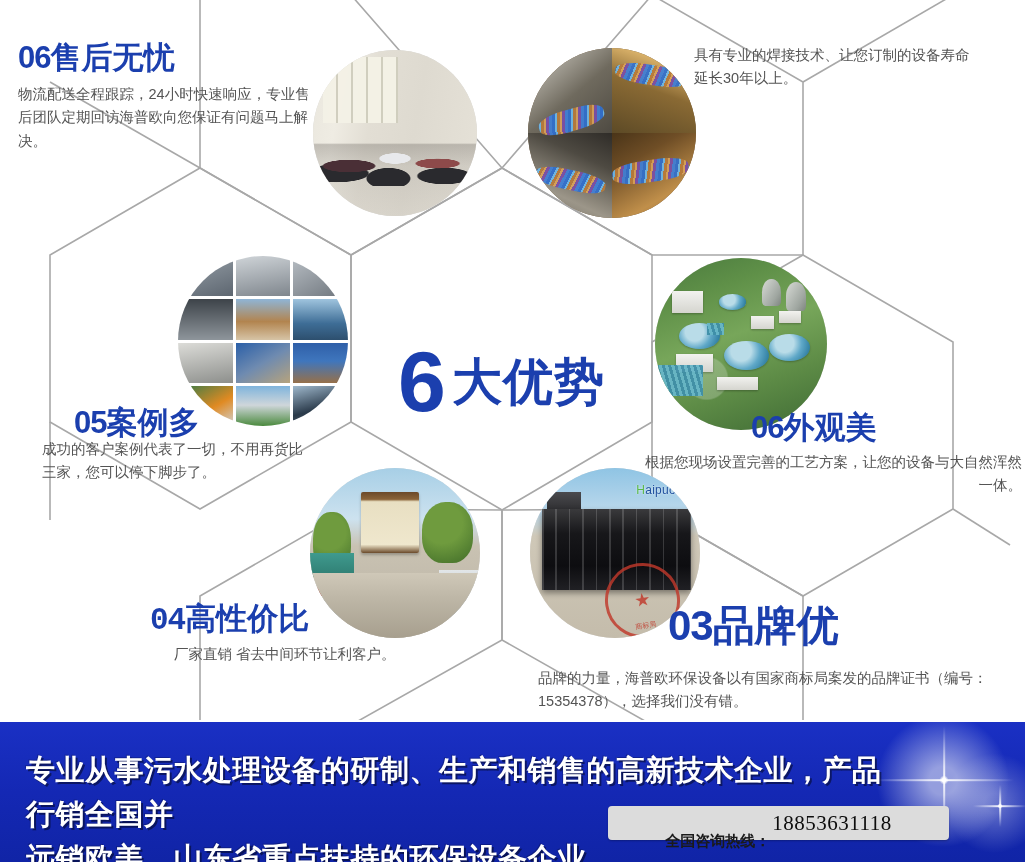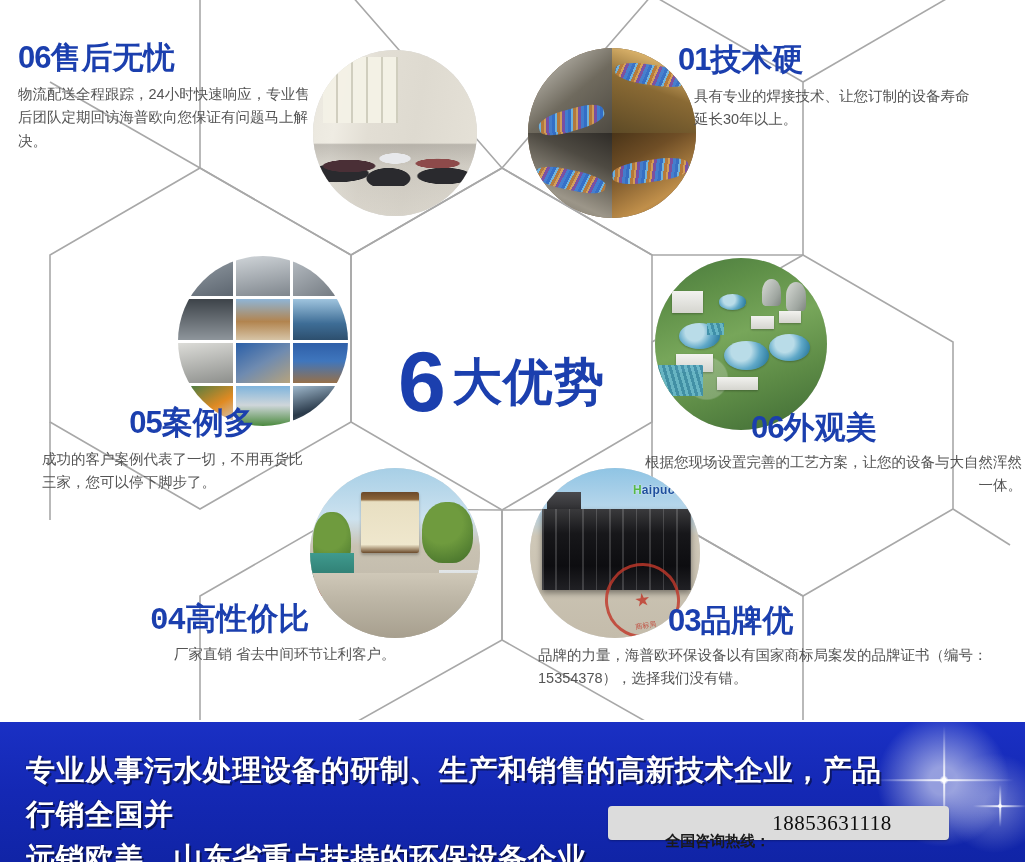--- a/index.html
+++ b/index.html
@@ -163,21 +163,21 @@
     position:absolute; left:7%; top:24%; width:88%; height:48%;
     background: repeating-linear-gradient(90deg, rgba(255,255,255,.16) 0 1.5px, rgba(255,255,255,0) 1.5px 9%);
   }
   .ph-equip .box {
     position:absolute; left:10%; top:14%; width:20%; height:14%;
     background: linear-gradient(180deg,#4a4a4e 0%,#262629 100%);
   }
   .ph-equip .logo {
     position:absolute; right:10%; top:9%;
     font-family:"Liberation Sans", sans-serif;
-    font-weight:bold; font-size:12px; letter-spacing:.3px;
+    font-weight:normal; font-size:12px; letter-spacing:.3px;
     color:#1e4f9e;
     text-shadow:0 0 2px rgba(255,255,255,.9);
   }
   .ph-equip .logo .dot { color:#57b947; }
   .ph-equip .stamp {
     position:absolute; left:44%; top:56%; width:44%; height:44%;
     border:3px solid #c0392b;
     border-radius:50%;
     color:#c0392b;
     opacity:.82;
@@ -417,49 +417,46 @@
   </div>
 
   <div class="feature" style="left:18px; top:42px; width:300px; text-align:left;">
     <div class="f-title" style="font-size:31px; margin-bottom:10px;">
       <span class="num">06</span><span>售后无忧</span>
     </div>
     <div class="f-body">物流配送全程跟踪，24小时快速响应，专业售后团队定期回访海普欧向您保证有问题马上解决。</div>
   </div>
 
   <div class="feature" style="left:678px; top:44px; width:300px; text-align:left;">
-    <div class="f-title" style="font-size:31px; margin-bottom:10px;">
-      <span class="num">01</span><span>技术硬</span>
-    </div>
     <div class="f-body" style="padding-left:16px;">具有专业的焊接技术、让您订制的设备寿命延长30年以上。</div>
   </div>
 
   <div class="feature" style="left:640px; top:412px; width:382px; text-align:right;">
     <div class="f-title" style="font-size:31px; margin-bottom:8px; text-align:left; padding-left:111px;">
       <span class="num">06</span><span>外观美</span>
     </div>
     <div class="f-body">根据您现场设置完善的工艺方案，让您的设备与大自然浑然一体。</div>
   </div>
 
   <div class="feature" style="left:538px; top:605px; width:462px; text-align:left;">
-    <div class="f-title" style="font-size:31px; margin-bottom:8px; padding-left:130px;">
+    <div class="f-title" style="font-size:42px; margin-bottom:20px; padding-left:130px;">
       <span class="num">03</span><span>品牌优</span>
     </div>
     <div class="f-body">品牌的力量，海普欧环保设备以有国家商标局案发的品牌证书（编号：15354378），选择我们没有错。</div>
   </div>
 
   <div class="feature" style="left:150px; top:605px; width:330px; text-align:left;">
     <div class="f-title" style="font-size:31px; margin-bottom:7px;font-family:Liberation Mono, monospace;">
       <span class="num">04</span><span>高性价比</span>
     </div>
     <div class="f-body" style="padding-left:24px;">厂家直销 省去中间环节让利客户。</div>
   </div>
 
   <div class="feature" style="left:20px; top:407px; width:290px; text-align:left;">
-    <div class="f-title" style="font-size:31px; margin-bottom:10px; padding-left:54px;text-align:center;">
+    <div class="f-title" style="font-size:31px; margin-bottom:0; padding-left:54px;">
       <span class="num">05</span><span>案例多</span>
     </div>
     <div class="f-body" style="padding-left:22px;">成功的客户案例代表了一切，不用再货比三家，您可以停下脚步了。</div>
   </div>
 
   <div id="banner">
     <div class="sparkle" style="left:944px; top:58px;">
       <div class="h" style="width:140px;"></div>
       <div class="v" style="height:108px;"></div>
       <div class="core"></div>

